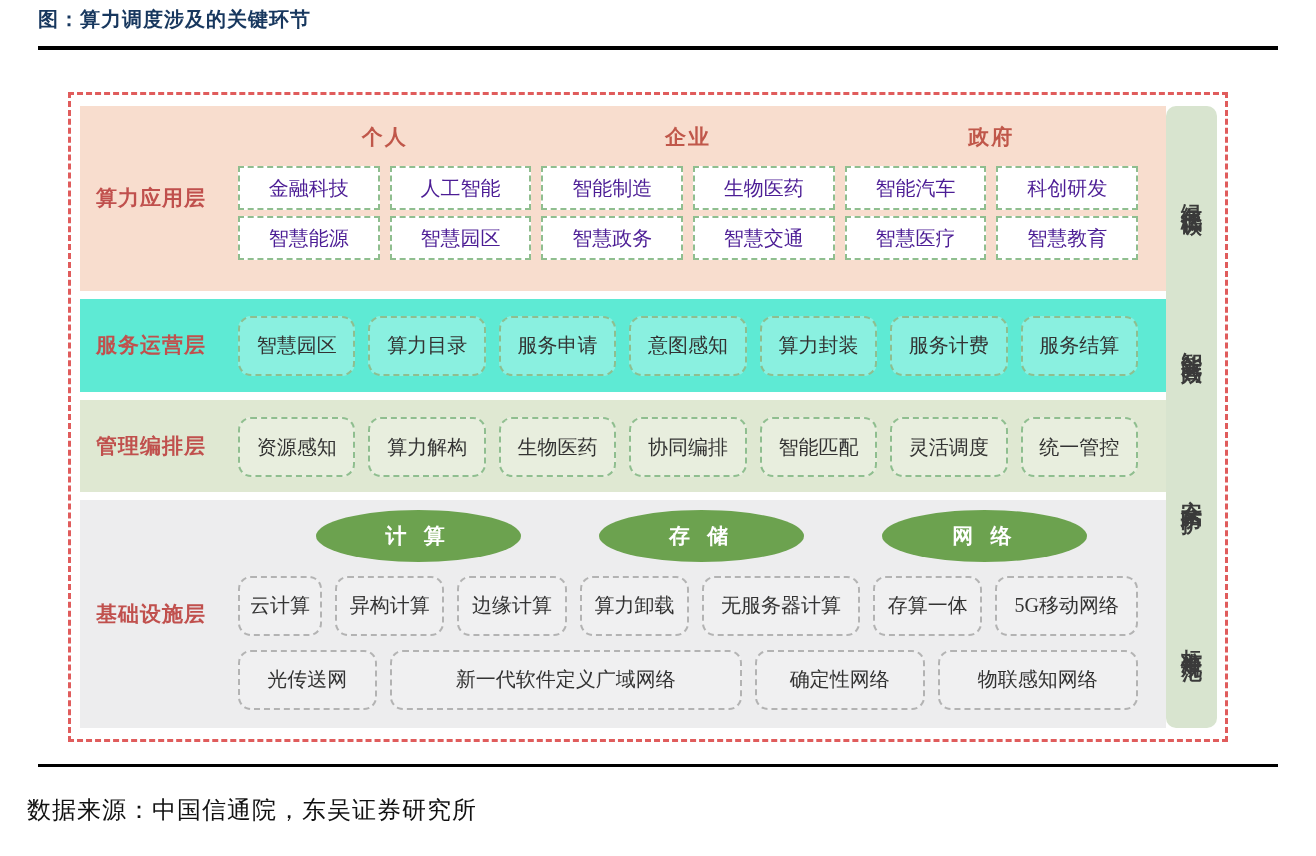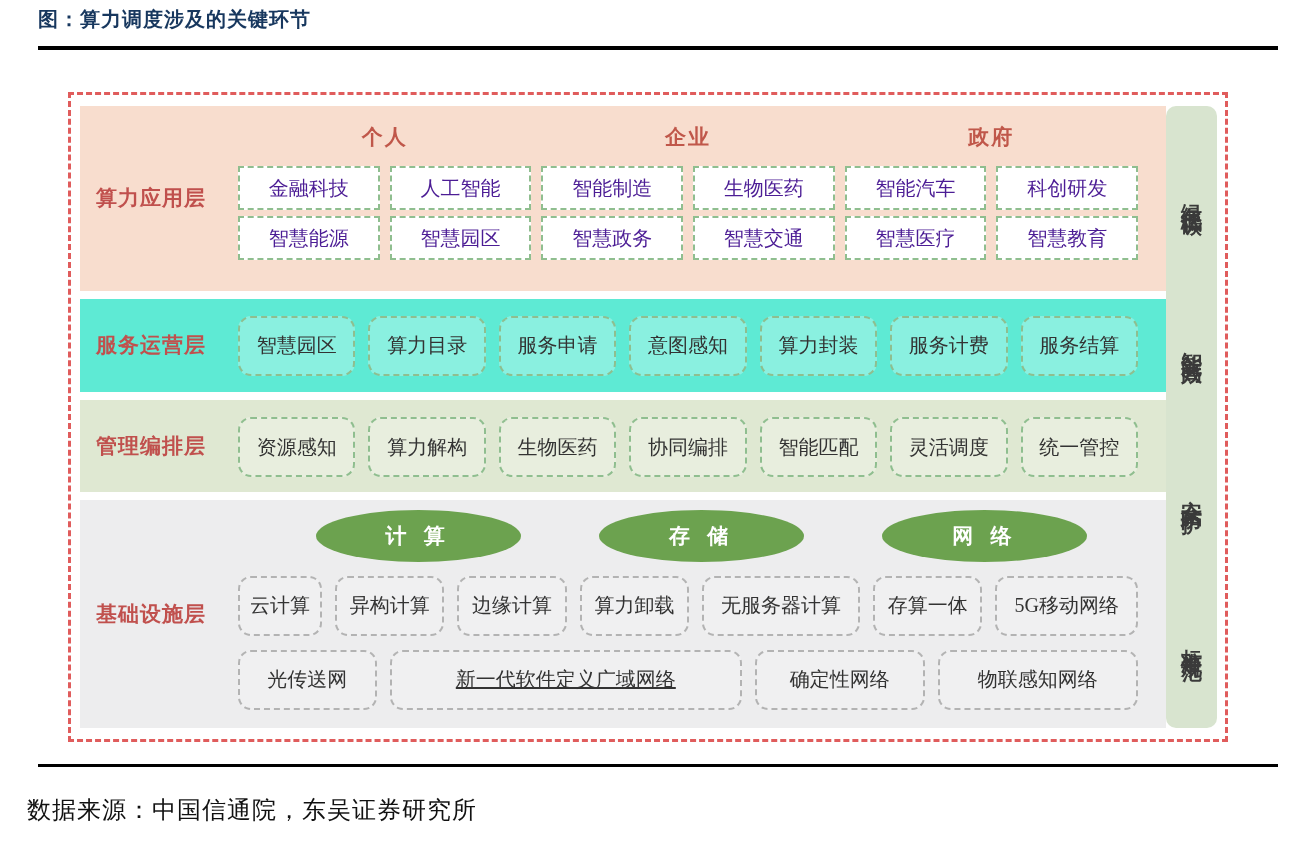--- a/index.html
+++ b/index.html
@@ -60,21 +60,21 @@
     border-radius:50%; display:flex; align-items:center; justify-content:center;
     color:#fff; font-size:21px; font-weight:bold; letter-spacing:6px;
     font-family:"Liberation Serif","DejaVu Serif",serif; }
   .ellipse-1 { left:8.5%; } .ellipse-2 { left:39.5%; } .ellipse-3 { left:70.5%; }
   .infra-row { display:flex; gap:13px; padding:14px 14px 0 0; }
   .infra-box { height:60px; border:2px dashed #b3b3b3; border-radius:13px;
     display:flex; align-items:center; justify-content:center; font-size:20px;
     color:#333; background:rgba(255,255,255,0.18);
     font-family:"Liberation Serif","DejaVu Serif",serif; }
   .g08{flex-grow:0.8;} .g10{flex-grow:1;} .g13{flex-grow:1.35;}
-  .g15{flex-grow:1.55;} .g23{flex-grow:2.35;text-decoration:underline;} .g12{flex-grow:1.2;} .g14{flex-grow:1.4;}
+  .g15{flex-grow:1.55;} .g23{flex-grow:2.35;} .g12{flex-grow:1.2;} .g14{flex-grow:1.4;}
 </style>
 </head>
 <body>
 
 <div class="title">图：算力调度涉及的关键环节</div>
 <div class="rule rule-top"></div>
 
 <div class="diagram">
   <div class="layers">
 

